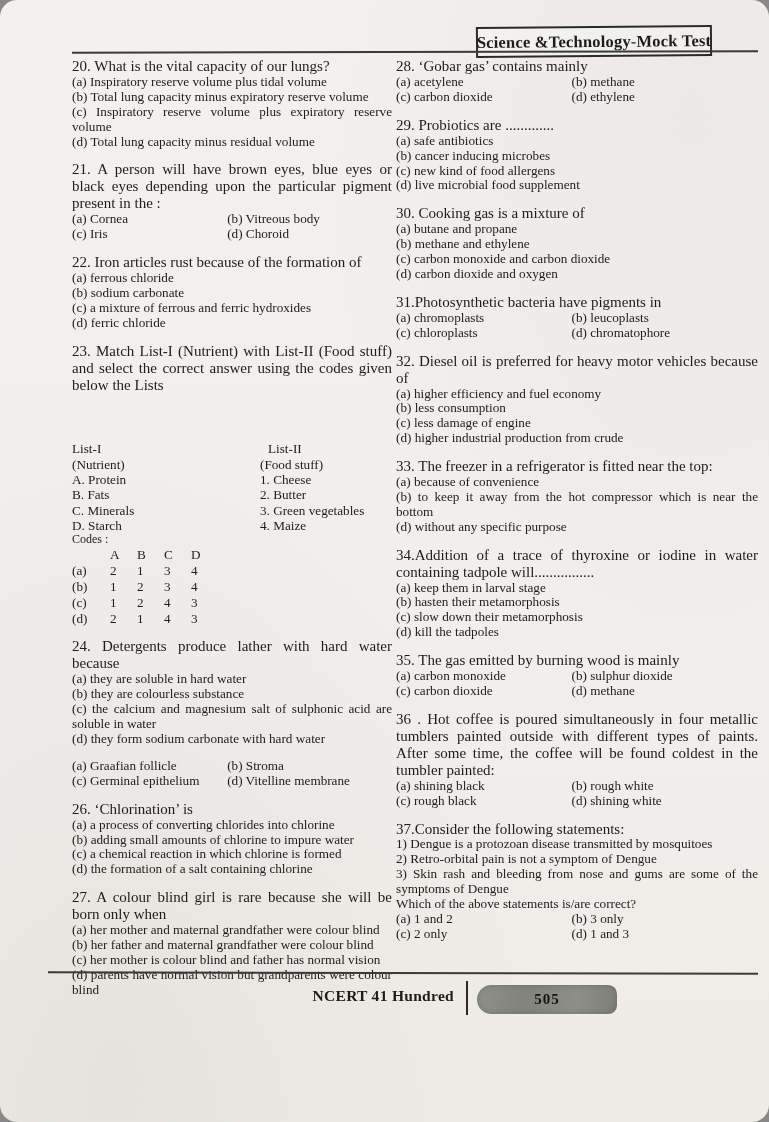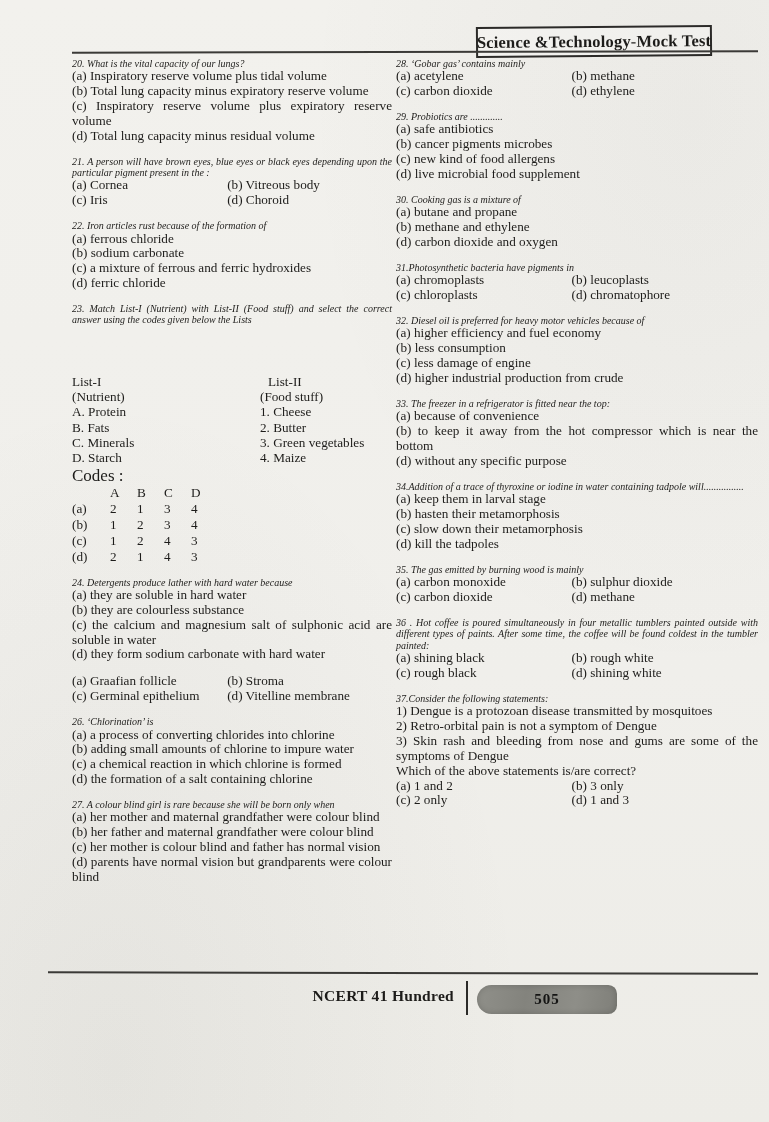--- a/index.html
+++ b/index.html
@@ -7,47 +7,48 @@
     position:relative;
     width:769px;height:1122px;
     margin:0 auto;
     background:
       radial-gradient(ellipse at 15% 95%, rgba(60,60,55,0.05), transparent 45%),
       radial-gradient(ellipse at 90% 10%, rgba(60,60,55,0.04), transparent 40%),
       linear-gradient(180deg,#f2f1ed 0%, #f0efeb 60%, #edecE7 100%);
     font-family:"Liberation Serif","DejaVu Serif",serif;
     color:#1d1c1a;
     overflow:hidden;
+    border-radius:17px;
   }
   .header-box{
     position:absolute;left:476px;top:26px;width:232px;height:27px;
     border:2px solid #2b2a28;
     display:flex;align-items:center;justify-content:center;
     transform:rotate(-0.5deg);
     background:rgba(255,255,255,0.25);
   }
   .header-box .title{
     font-size:16.5px;font-weight:600;letter-spacing:0.2px;white-space:nowrap;
   }
   .rule-top{
     position:absolute;left:72px;top:51px;width:686px;height:0;
     border-top:2.4px solid #3b3a37;transform:rotate(-0.12deg);
   }
   .col{position:absolute;top:58px;}
   .col-left{left:72px;width:320px;}
   .col-right{left:396px;width:362px;}
   .question{margin-bottom:12px;}
-  .q-text{font-size:10px;line-height:1.13;text-align:justify;font-style:italic;}
+  .q-text{font-size:15px;line-height:1.13;text-align:justify;}
   .opt{font-size:13.2px;line-height:1.13;text-align:justify;}
   .opt-row{display:grid;grid-template-columns:48.5% 51.5%;font-size:13.2px;line-height:1.13;}
   .statement{font-size:13.2px;line-height:1.13;text-align:justify;}
   
   .match-grid{display:grid;grid-template-columns:188px 1fr;font-size:13.2px;line-height:1.16;margin-top:48px;}
   .match-col2-head{padding-left:8px;}
-  .codes-label{font-size:17px;line-height:1.16;}
+  .codes-label{font-size:12px;line-height:1.16;}
   .codes-row{display:grid;grid-template-columns:38px 27px 27px 27px 27px;font-size:13.2px;line-height:1.2;}
   .codes-row span{text-align:left;}
   .footer-rule{
     position:absolute;left:48px;top:972px;width:710px;height:0;
     border-top:2.2px solid #3b3a37;transform:rotate(0.12deg);
   }
   .footer{
     position:absolute;left:0;top:981px;width:620px;height:40px;
   }
   .brand{
@@ -200,28 +201,29 @@
           <span>(b) methane</span>
         </div>
         <div class="opt-row">
           <span>(c) carbon dioxide</span>
           <span>(d) ethylene</span>
         </div>
       </div>
       <div class="question">
         <div class="q-text">29. Probiotics are .............</div>
         <div class="opt">(a) safe antibiotics</div>
-        <div class="opt">(b) cancer pigments microbes</div>
+        <div class="opt">(b) cancer inducing microbes</div>
         <div class="opt">(c) new kind of food allergens</div>
         <div class="opt">(d) live microbial food supplement</div>
       </div>
       <div class="question">
         <div class="q-text">30. Cooking gas is a mixture of</div>
         <div class="opt">(a) butane and propane</div>
         <div class="opt">(b) methane and ethylene</div>
+        <div class="opt">(c) carbon monoxide and carbon dioxide</div>
         <div class="opt">(d) carbon dioxide and oxygen</div>
       </div>
       <div class="question">
         <div class="q-text">31.Photosynthetic bacteria have pigments in</div>
         <div class="opt-row">
           <span>(a) chromoplasts</span>
           <span>(b) leucoplasts</span>
         </div>
         <div class="opt-row">
           <span>(c) chloroplasts</span>

